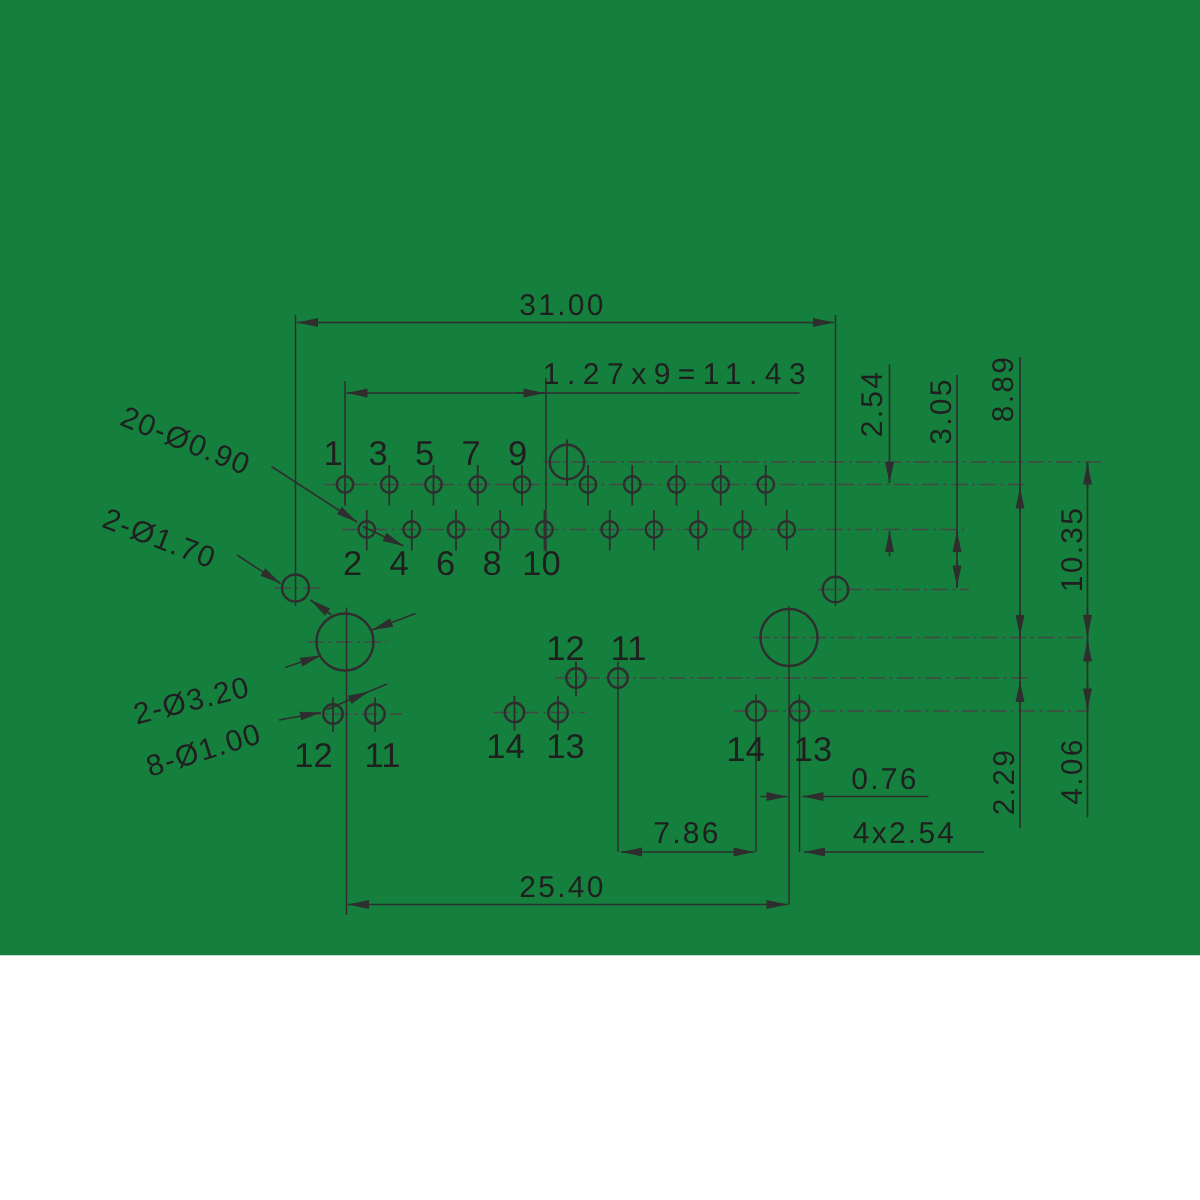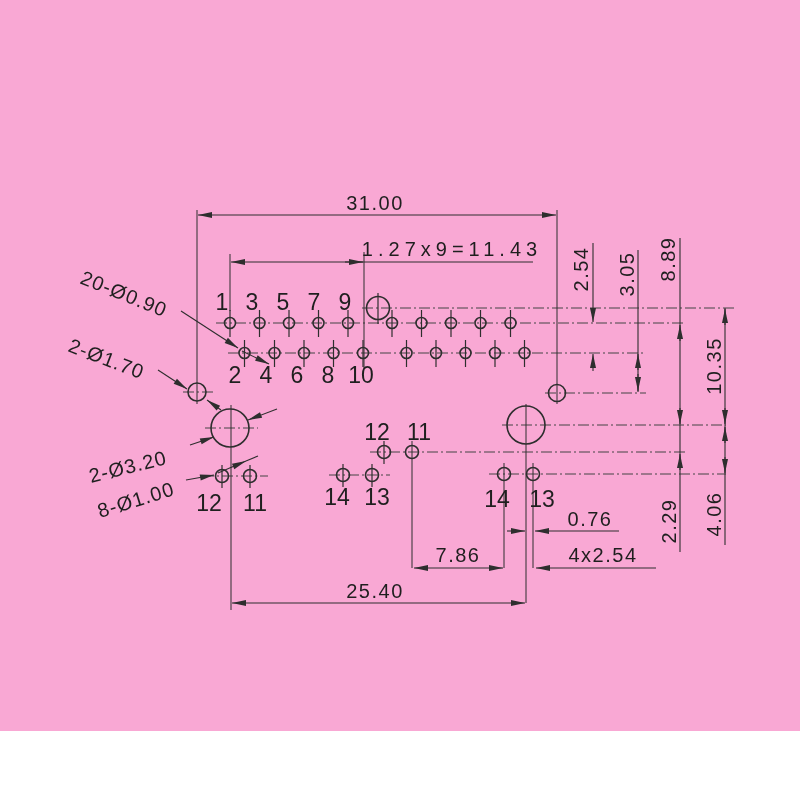--- a/index.html
+++ b/index.html
@@ -1,16 +1,16 @@
 <!DOCTYPE html>
 <html><head>
 <meta charset="utf-8">
 <style>
   html,body{margin:0;padding:0;background:#ffffff;}
-  .canvas{width:800px;height:731px;background:#f9a8d4;position:relative;overflow:hidden;}
+  .canvas{width:800px;height:637px;background:#15803d;position:relative;overflow:hidden;}
   svg{display:block;}
   text{font-family:"Liberation Sans","DejaVu Sans",sans-serif;fill:#1f1f1f;}
   .dim{font-size:20px;letter-spacing:1.5px;}
   .dimwide{font-size:20px;letter-spacing:5px;}
   .pin{font-size:23px;}
   .callout{font-size:20px;letter-spacing:1px;}
   .obj{stroke:#2e2e2e;stroke-width:1.6;fill:none;}
   .stem{stroke:#2e2e2e;stroke-width:1.2;fill:none;}
   .ext{stroke:#2e2e2e;stroke-width:1px;fill:none;}
   .dimline{stroke:#2e2e2e;stroke-width:1.1;fill:none;}

